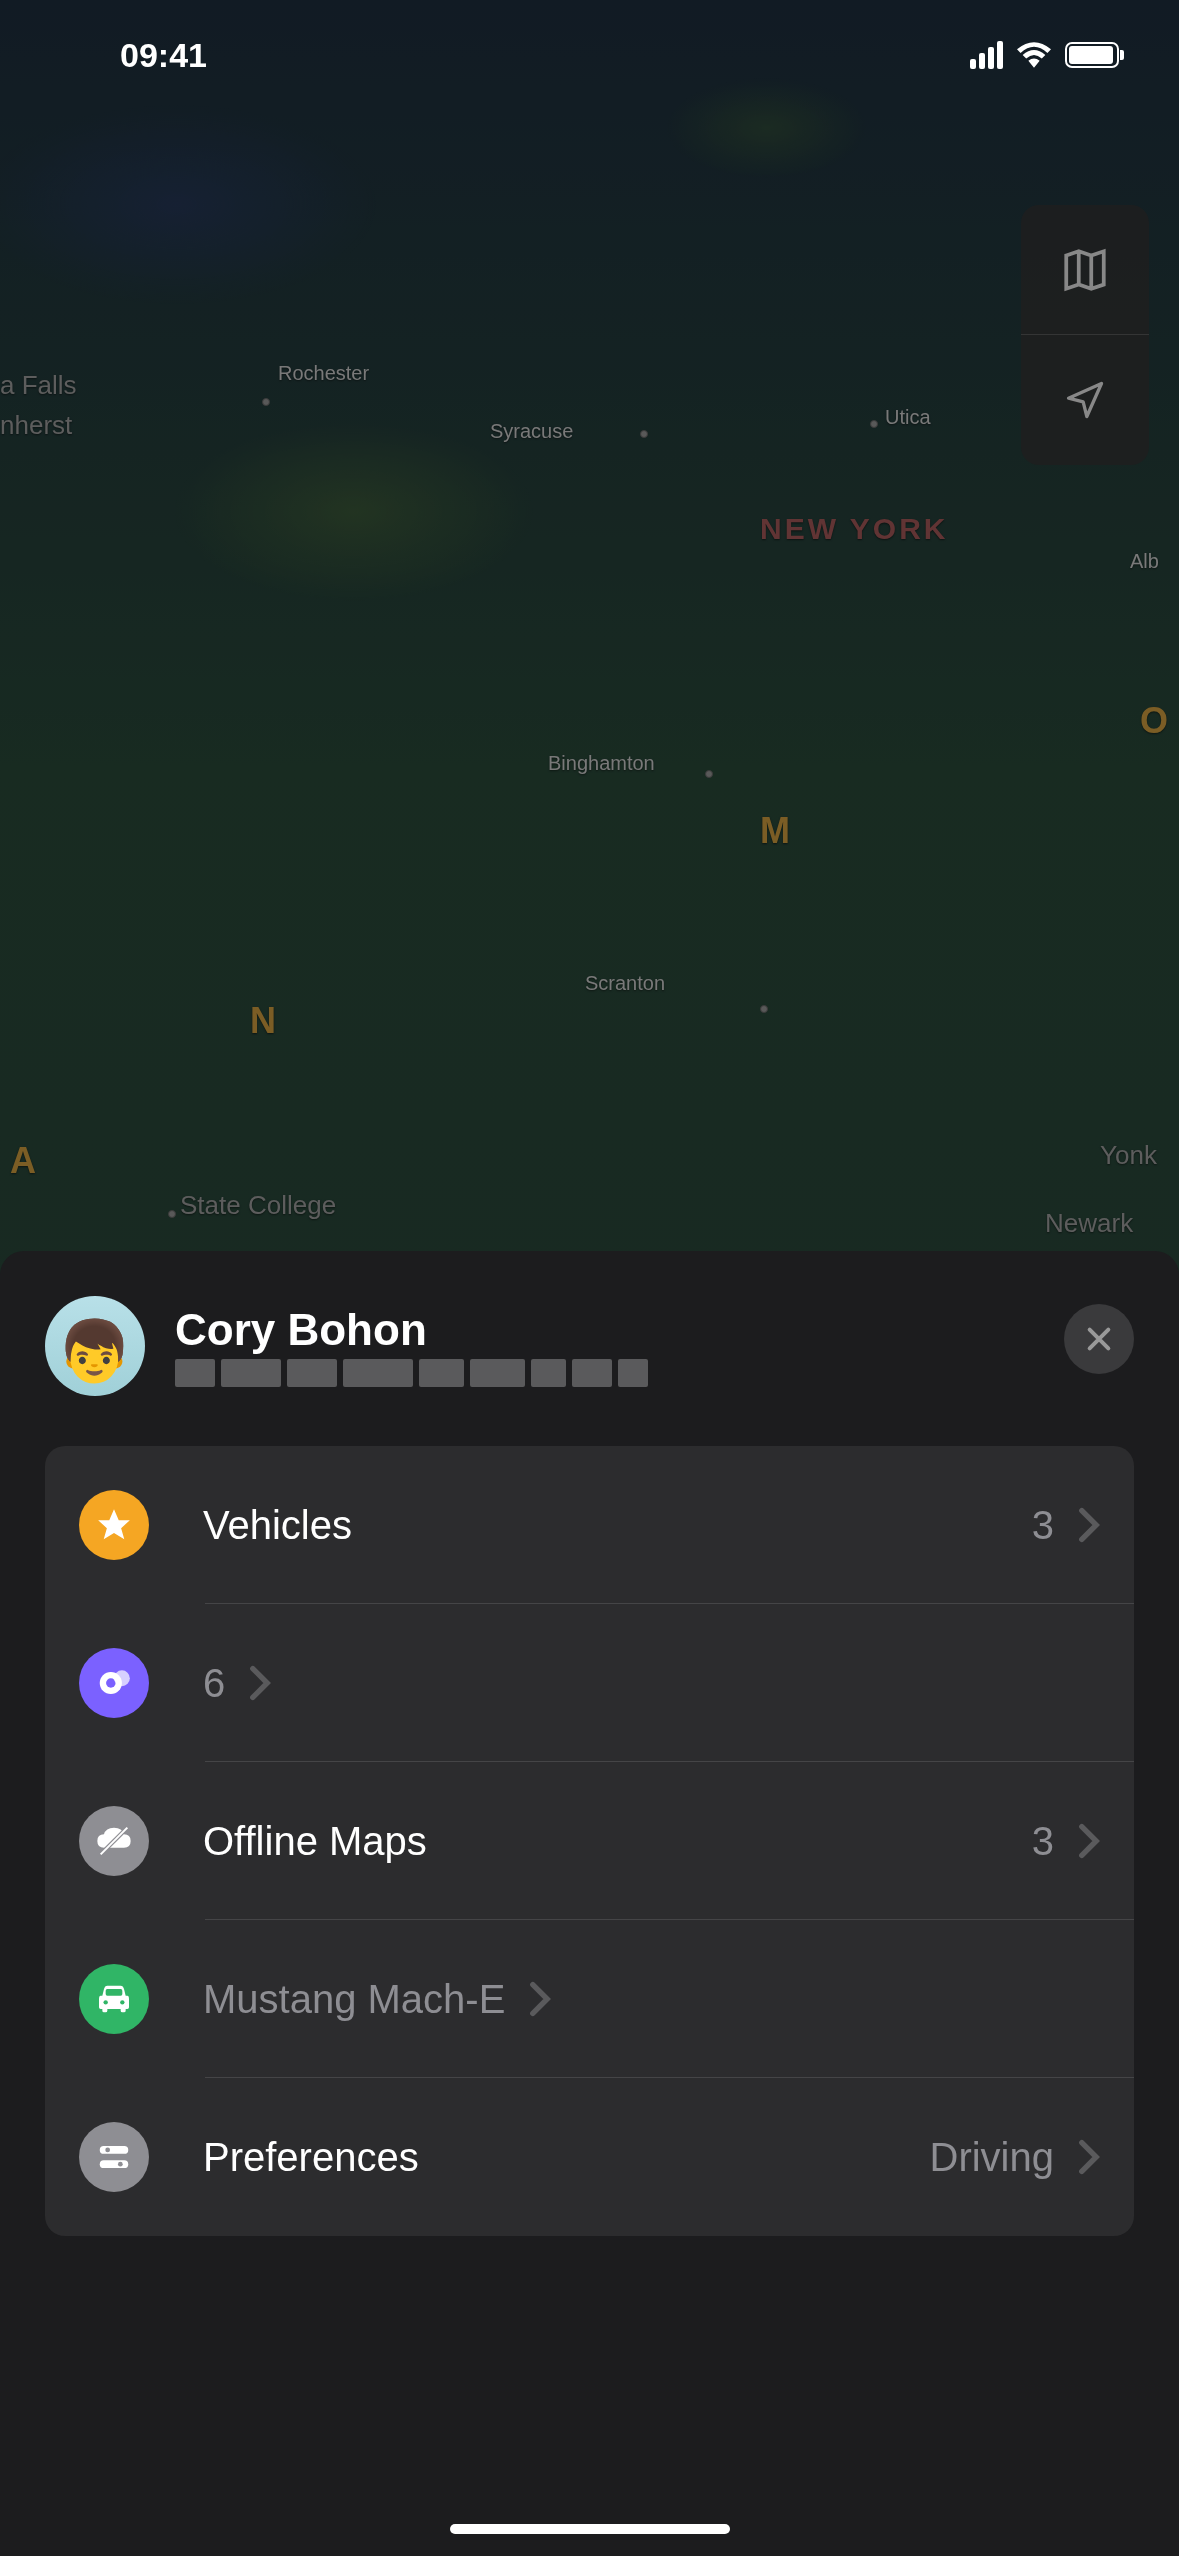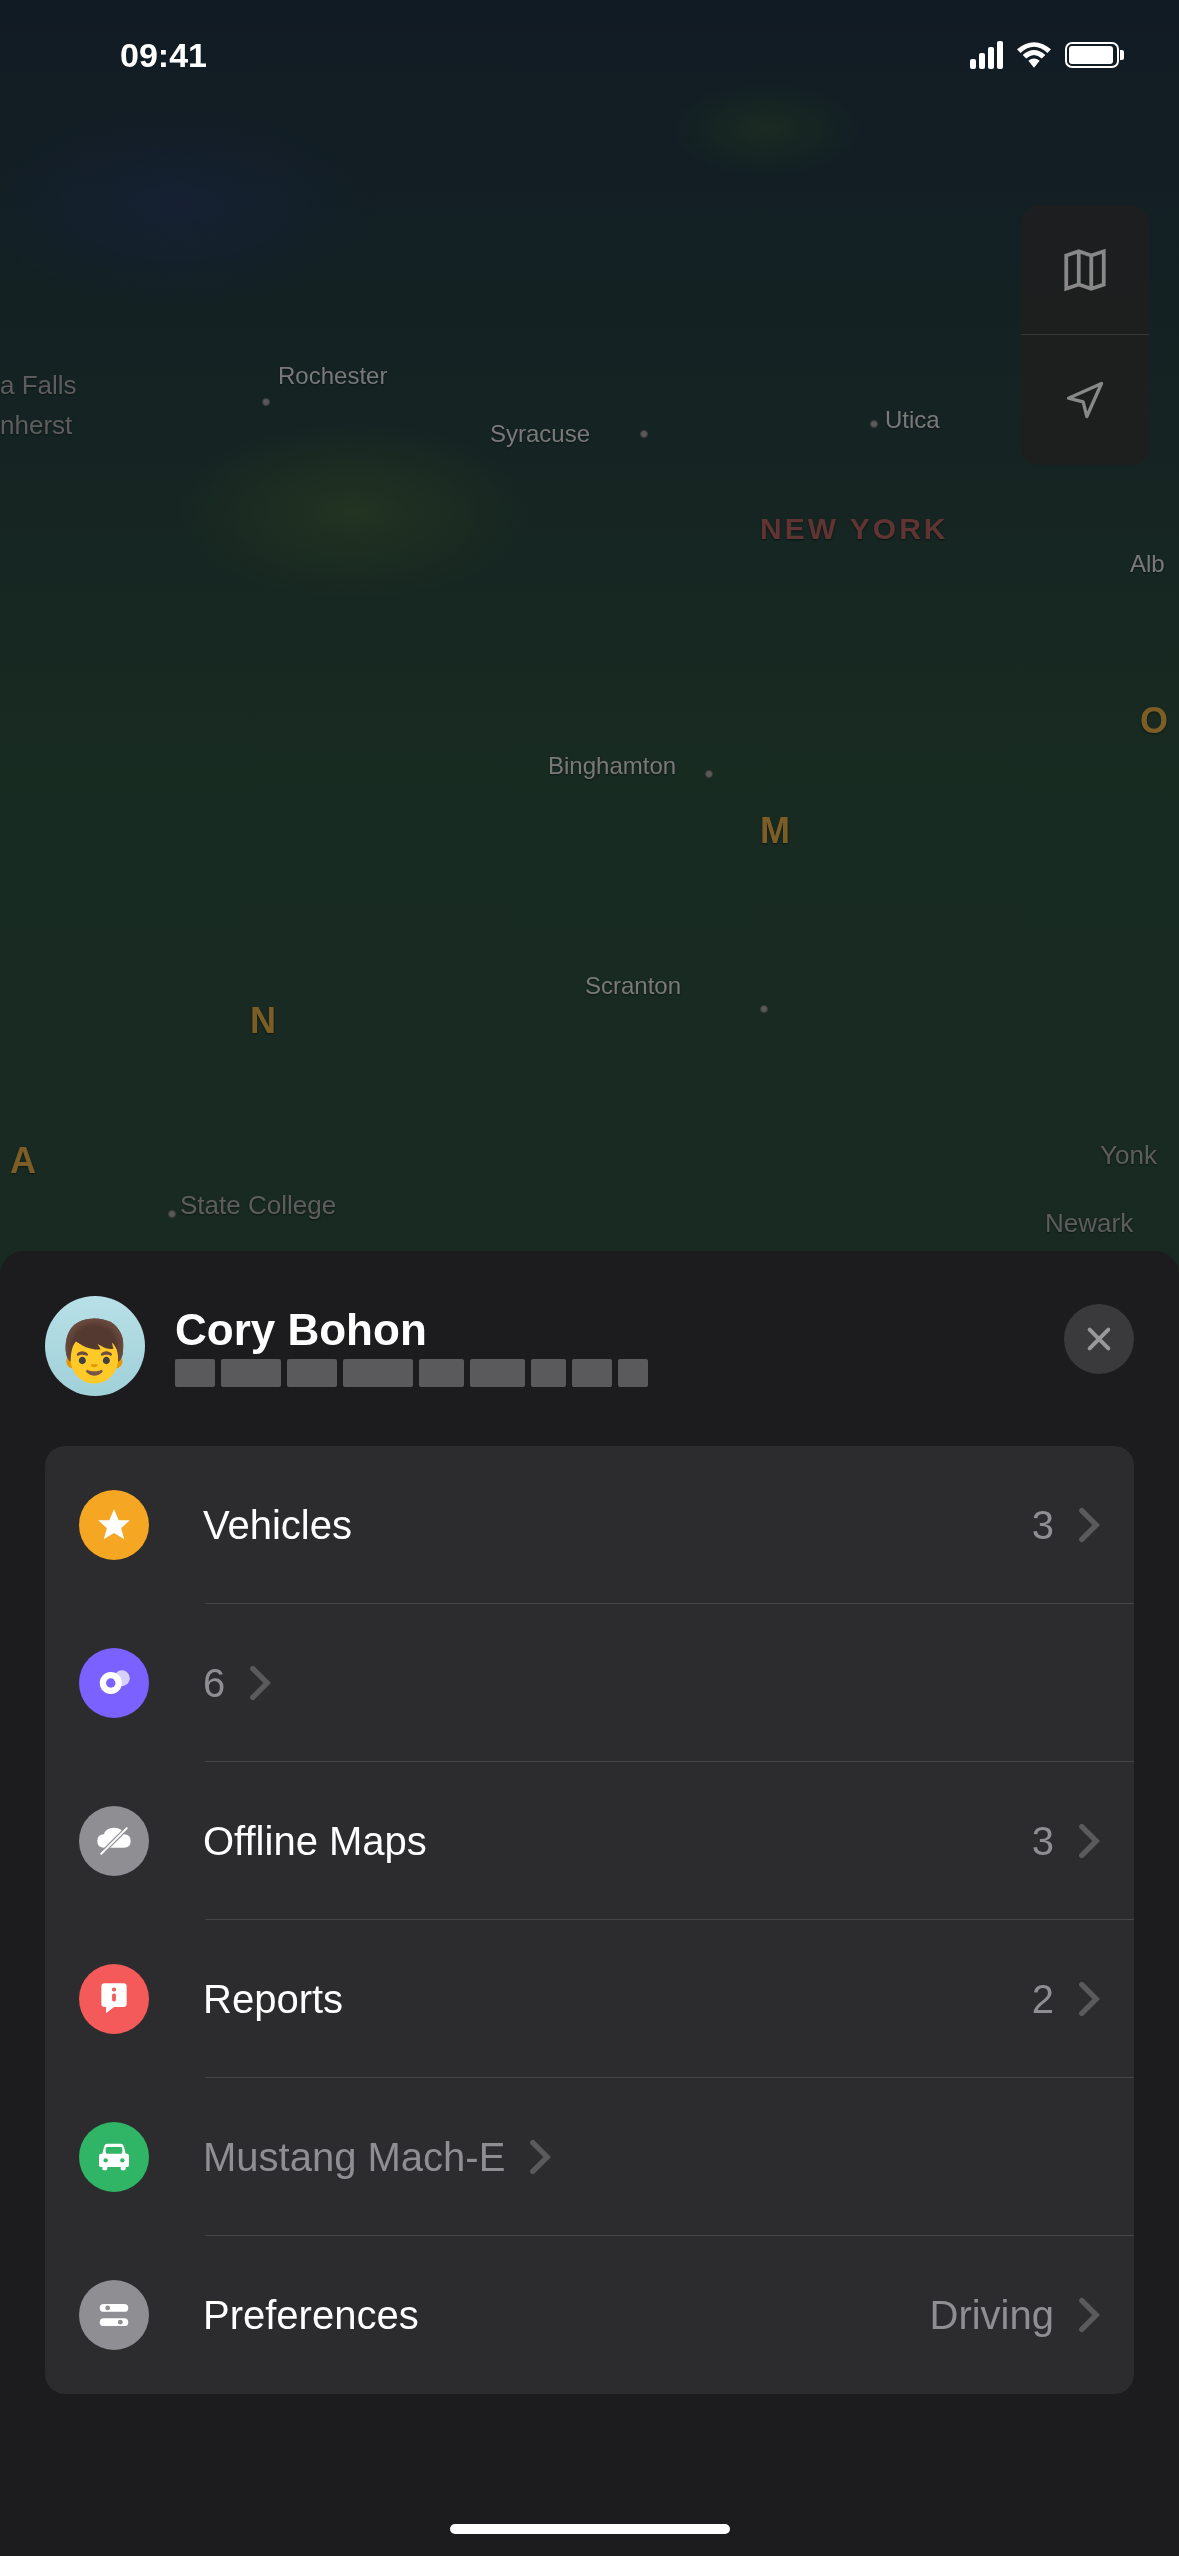--- a/index.html
+++ b/index.html
@@ -46,21 +46,21 @@
       top: 0;
       left: 0;
       width: 100%;
       height: 100%;
       background: rgba(0, 0, 0, 0.42);
     }
     
     .map-label {
       position: absolute;
       color: #d0d0d0;
-      font-size: 24px;
+      font-size: 20px;
       font-weight: 500;
       text-shadow: 0 1px 2px rgba(0,0,0,0.5);
     }
     
     .map-label.small {
       font-size: 26px;
       color: #a0a0a0;
     }
     
     .map-label.state {
@@ -472,34 +472,20 @@
             <line x1="4" y1="20" x2="20" y2="4" stroke="#fff" stroke-width="1.2"></line>
           </svg>
       </div>
       <div class="menu-label">Offline Maps</div>
       <div class="menu-value">3</div>
       <svg class="chevron" width="22" height="36" viewBox="0 0 12 20">
           <path d="M2 2 L10 10 L2 18" stroke="#5a5a5c" stroke-width="3" fill="none" stroke-linecap="round"></path>
         </svg>
     </div>
 
-    <div class="menu-item">
-      <div class="menu-icon red">
-        <svg width="38" height="38" viewBox="0 0 24 24">
-            <path d="M4 4 Q4 2 6 2 L18 2 Q20 2 20 4 L20 15 Q20 17 18 17 L12 17 L7 21 L7 17 L6 17 Q4 17 4 15 Z" fill="#fff"></path>
-            <circle cx="12" cy="6" r="1.3" fill="#f55a5a"></circle>
-            <rect x="10.8" y="8.5" width="2.4" height="5" rx="1" fill="#f55a5a"></rect>
-          </svg>
-      </div>
-      <div class="menu-label">Reports</div>
-      <div class="menu-value">2</div>
-      <svg class="chevron" width="22" height="36" viewBox="0 0 12 20">
-          <path d="M2 2 L10 10 L2 18" stroke="#5a5a5c" stroke-width="3" fill="none" stroke-linecap="round"></path>
-        </svg>
-    </div>
 
     <div class="menu-item">
       <div class="menu-icon green">
         <svg width="40" height="40" viewBox="0 0 24 24">
             <path d="M5 10 L6 6 Q6.5 4 8 4 L16 4 Q17.5 4 18 6 L19 10 L20 10 Q21 10 21 12 L21 17 Q21 18 20 18 L19 18 L19 19 Q19 20 18 20 L17 20 Q16 20 16 19 L16 18 L8 18 L8 19 Q8 20 7 20 L6 20 Q5 20 5 19 L5 18 L4 18 Q3 18 3 17 L3 12 Q3 10 4 10 Z" fill="#fff"></path>
             <circle cx="7" cy="14" r="1.3" fill="#30b566"></circle>
             <circle cx="17" cy="14" r="1.3" fill="#30b566"></circle>
             <rect x="7" y="6" width="10" height="4" rx="1" fill="#30b566"></rect>
           </svg>
       </div>

